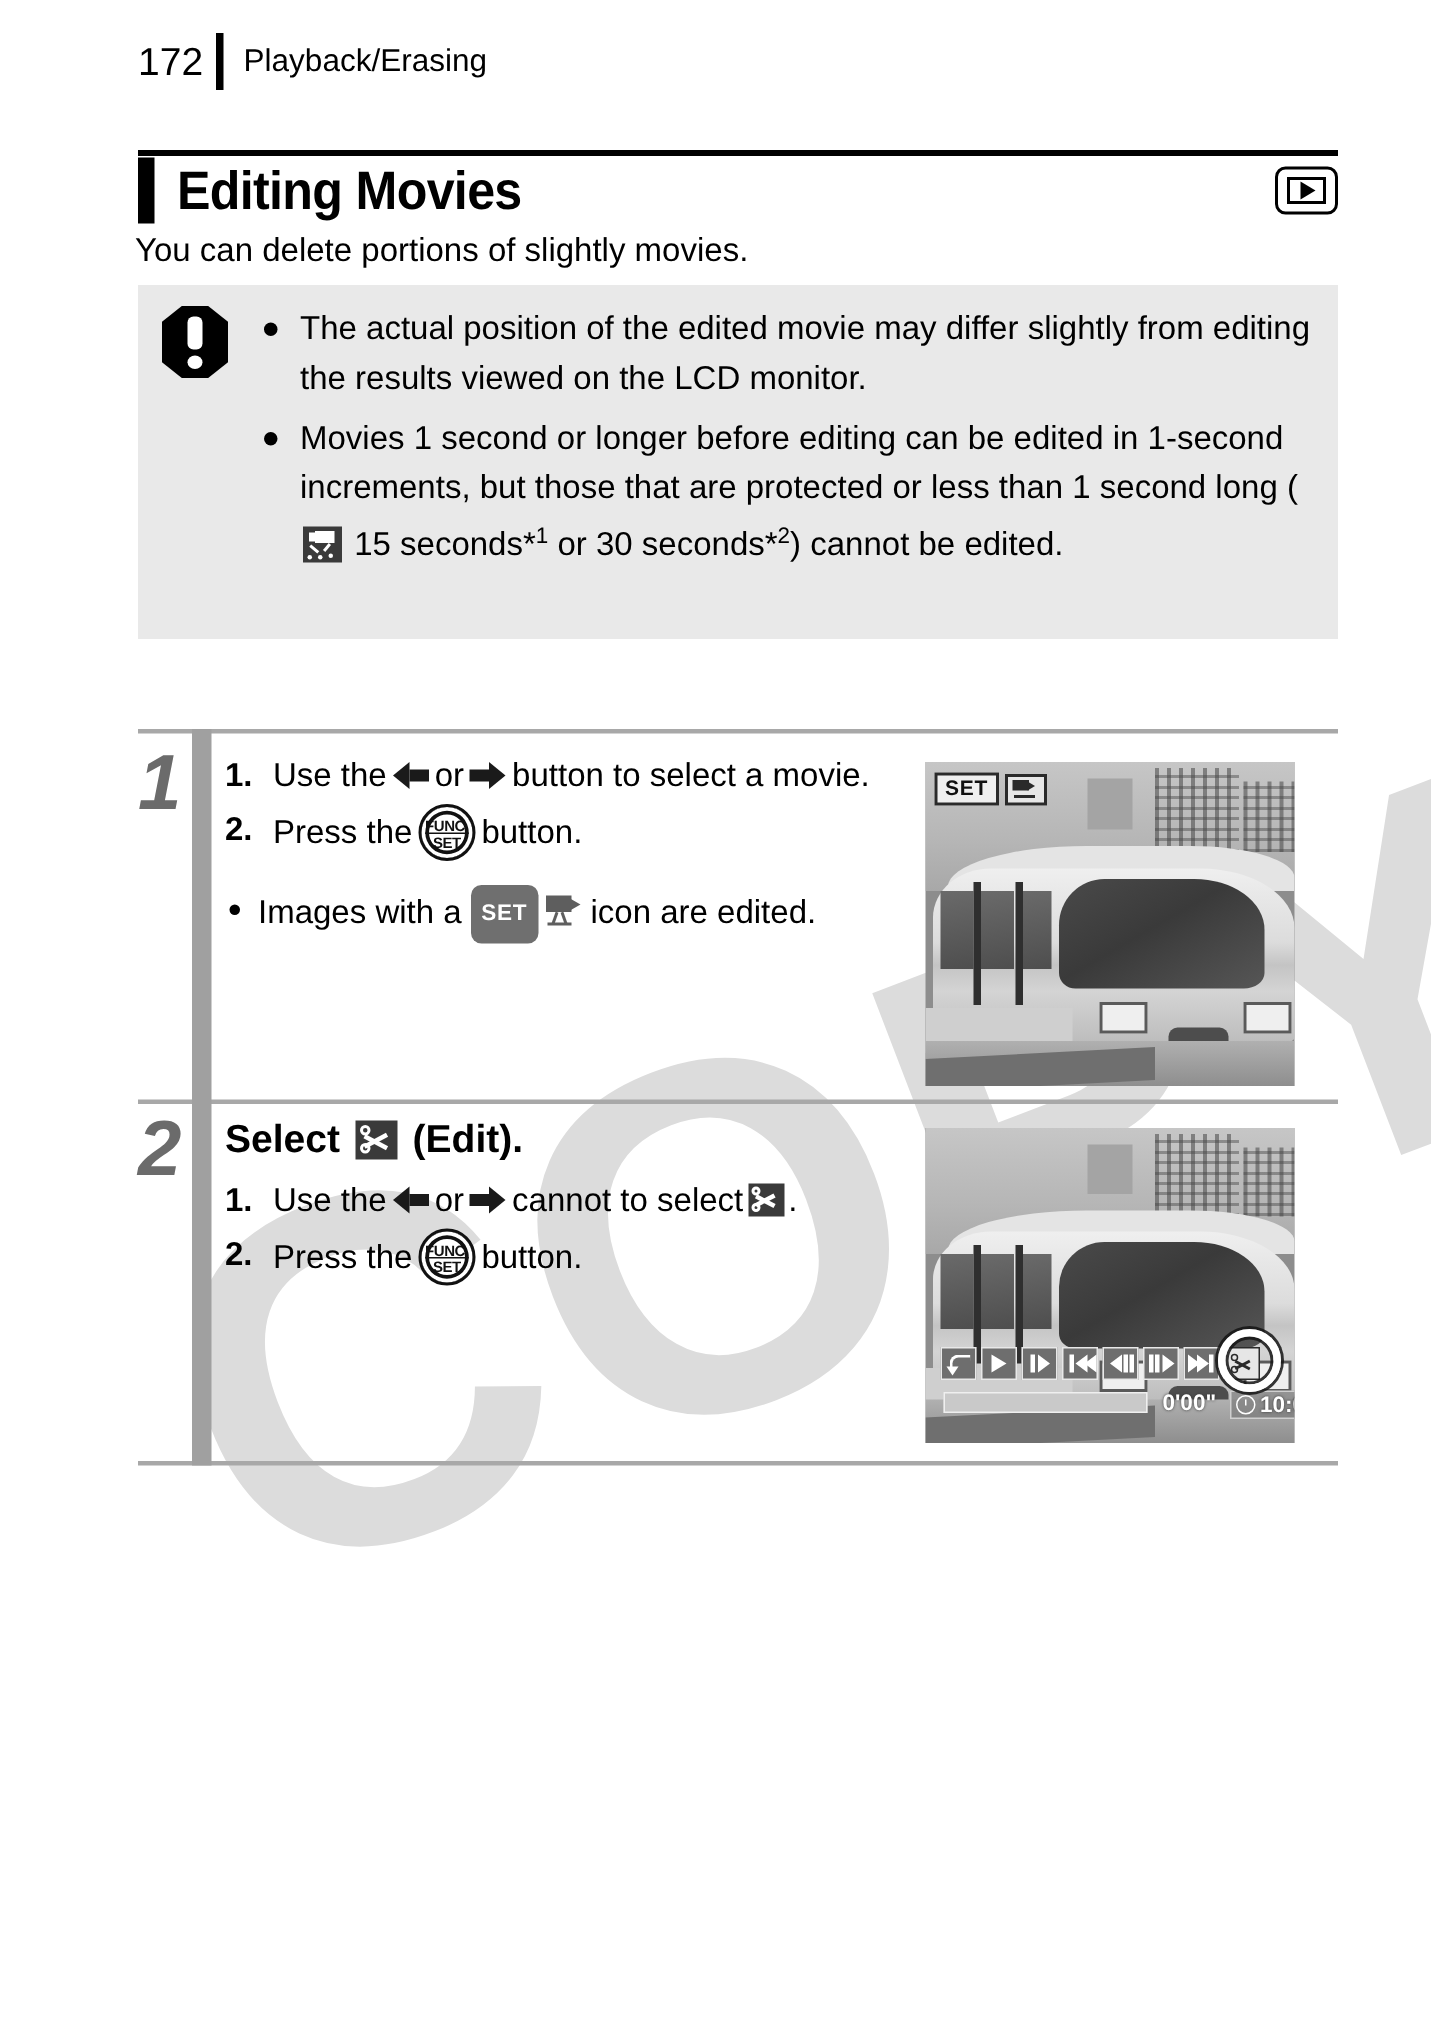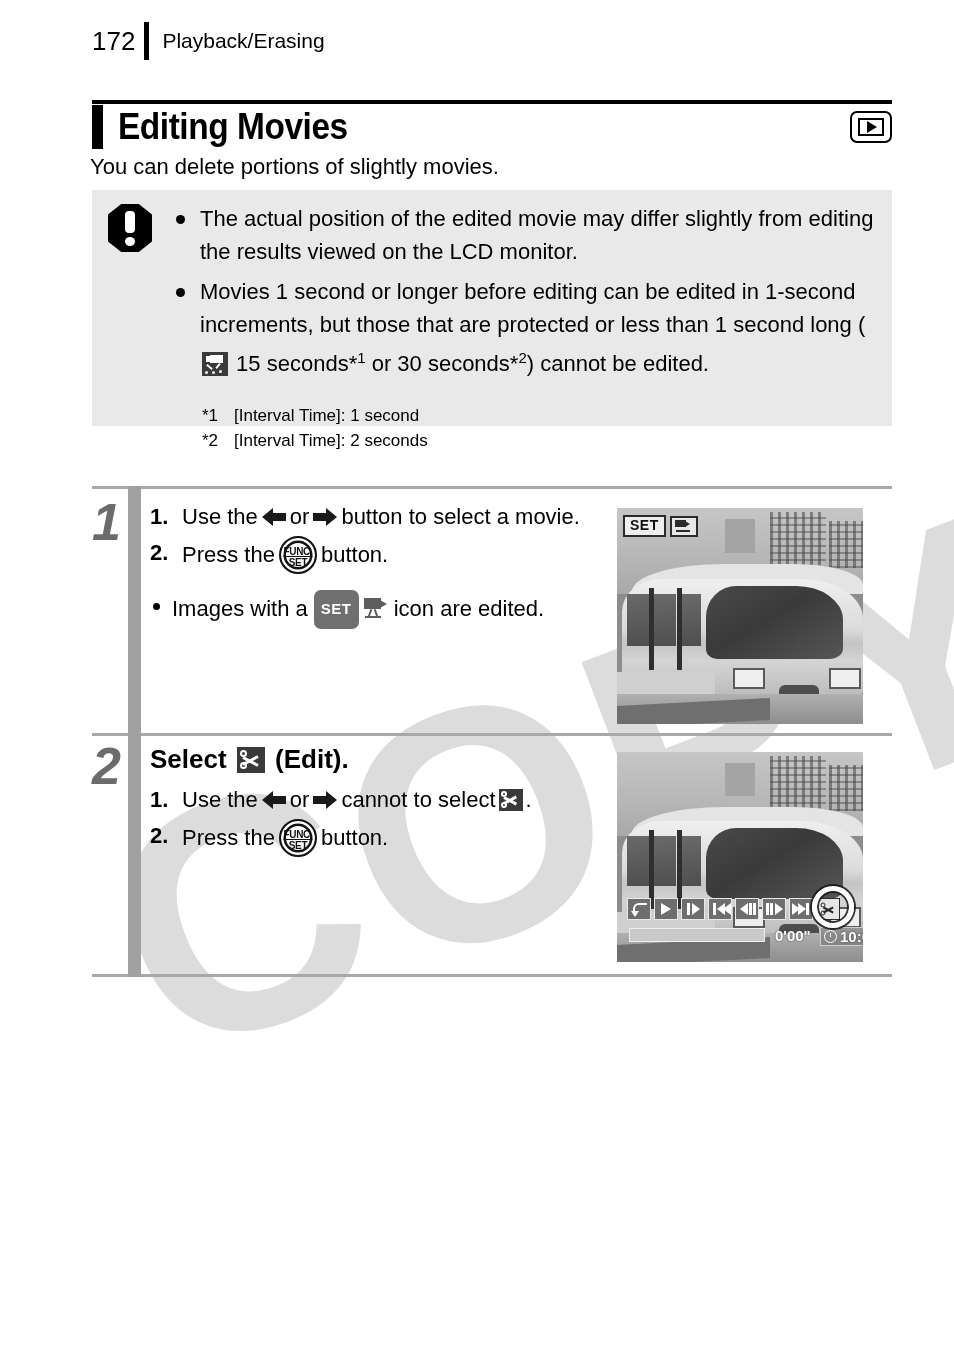--- a/index.html
+++ b/index.html
@@ -777,28 +777,20 @@
     </li>
     <li>
       <span>Movies 1 second or longer before editing can be edited in 1-second increments, but those that are protected or less than 1 second long (</span><span class="icon-interval">
         <span class="cam-body"></span><span class="cam-lens"></span>
         <span class="sp s1"></span><span class="sp s2"></span>
         <span class="sp s3"></span><span class="sp s4"></span><span class="sp s5"></span>
       </span><span> 15 seconds*</span><sup>1</sup><span> or 30 seconds*</span><sup>2</sup><span>) cannot be edited.</span>
     </li>
   </ul>
 
-  <div class="footnotes">
-    <div class="fn-row">
-      <span class="fn-mark">*1</span><span>[Interval Time]: 1 second</span>
-    </div>
-    <div class="fn-row">
-      <span class="fn-mark">*2</span><span>[Interval Time]: 2 seconds</span>
-    </div>
-  </div>
 </div>
 
 <div class="step-rule" id="step-rule-1"></div>
 <div class="step-rule" id="step-rule-2"></div>
 <div class="step-rule" id="step-rule-3"></div>
 <div id="step-spine"></div>
 
 <div class="step-num" id="step-num-1">1</div>
 <div class="step-body" id="step-body-1">
 

